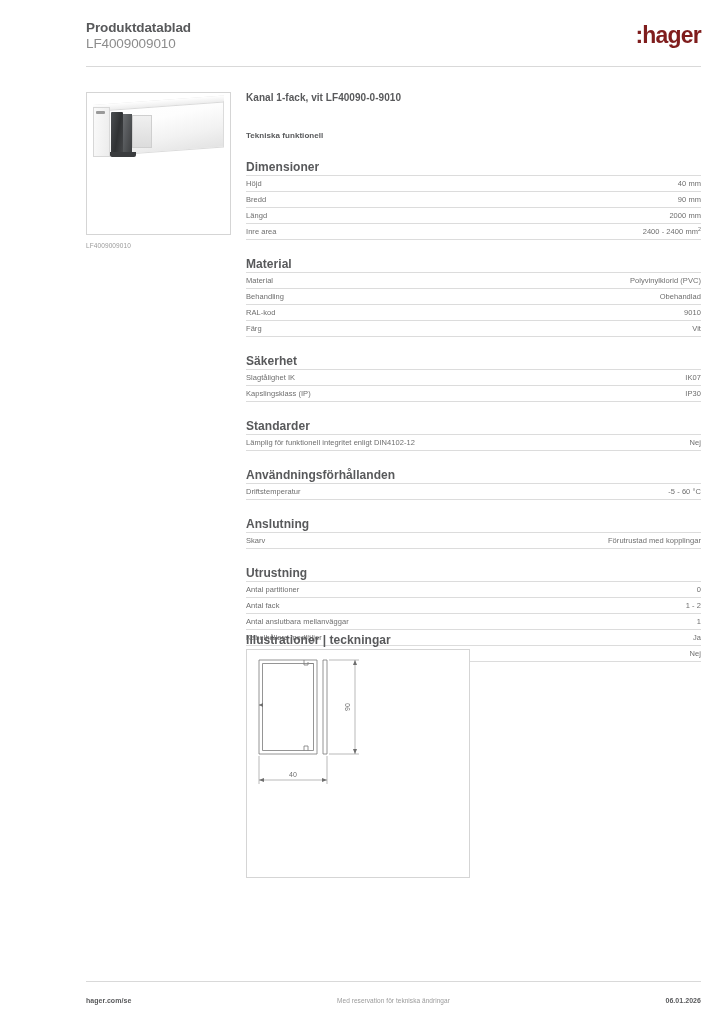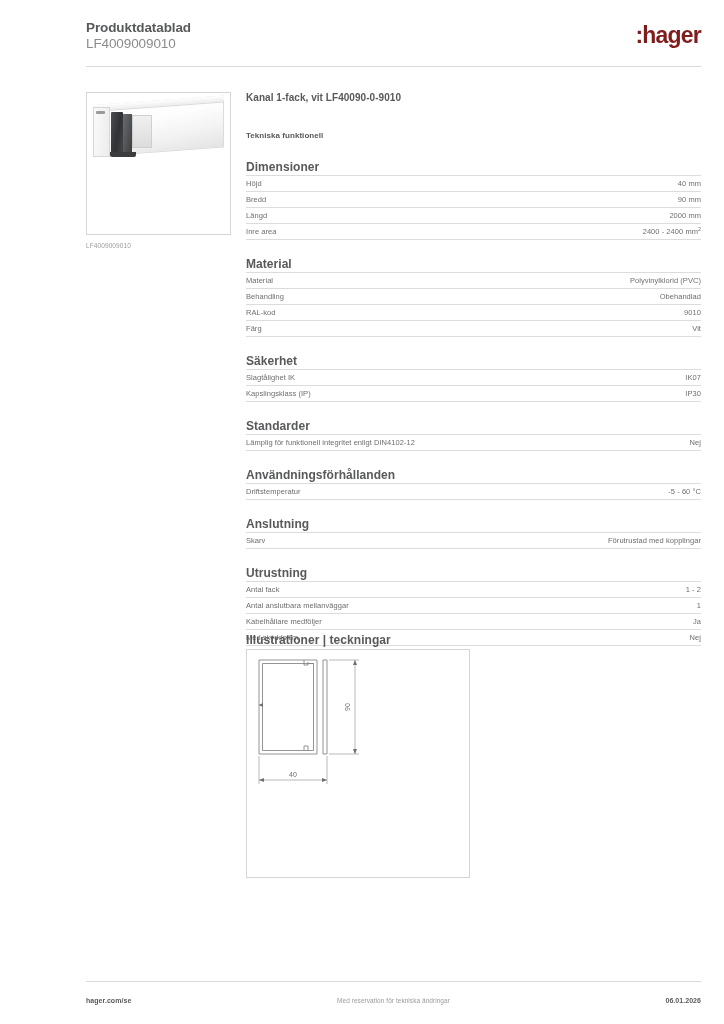--- a/index.html
+++ b/index.html
@@ -418,20 +418,24 @@
             <div class="row">
               <div class="label">Skarv</div>
               <div class="value">Förutrustad med kopplingar</div>
             </div>
           </div>
         </div>
         <div class="group">
           <div class="group-title">Utrustning</div>
           <div class="rows">
             <div class="row">
+              <div class="label">Antal partitioner</div>
+              <div class="value">0</div>
+            </div>
+            <div class="row">
               <div class="label">Antal fack</div>
               <div class="value">1 - 2</div>
             </div>
             <div class="row">
               <div class="label">Antal anslutbara mellanväggar</div>
               <div class="value">1</div>
             </div>
             <div class="row">
               <div class="label">Kabelhållare medföljer</div>
               <div class="value">Ja</div>

